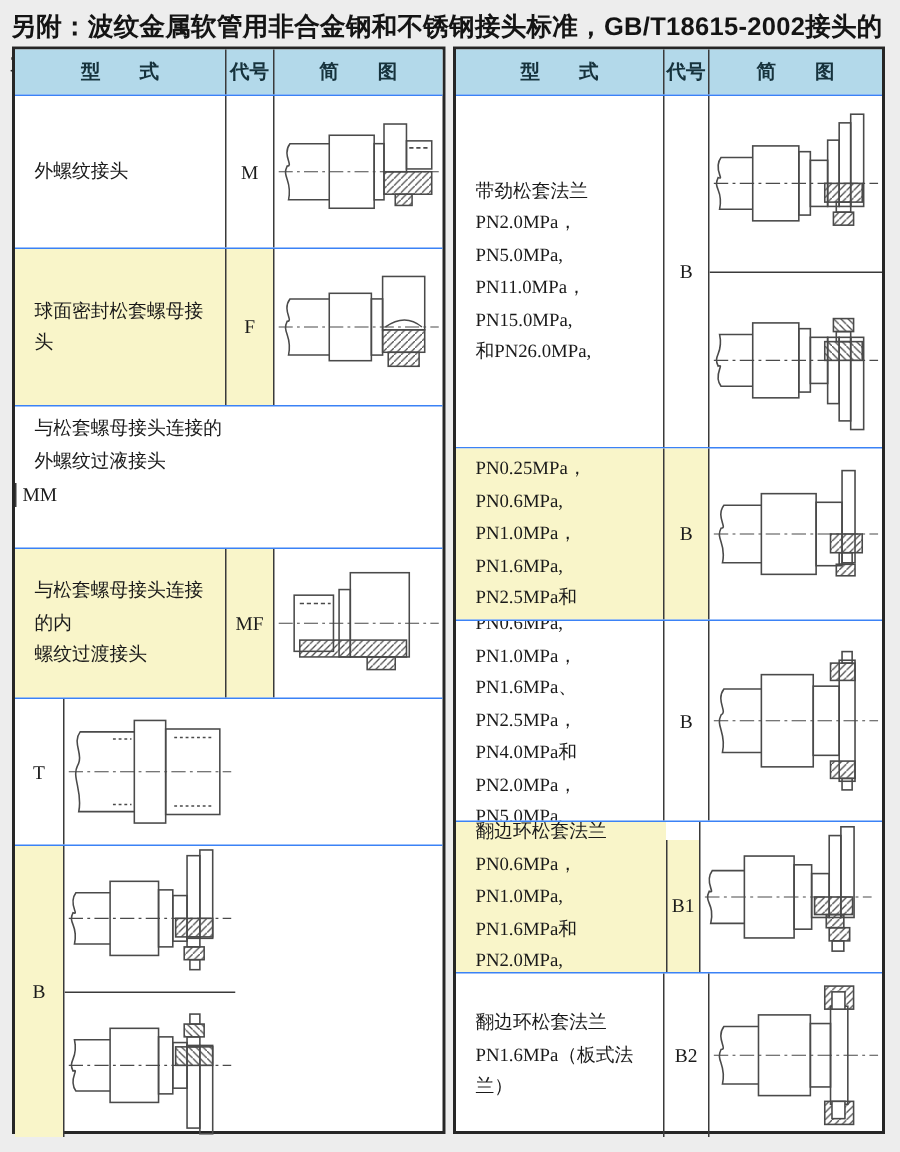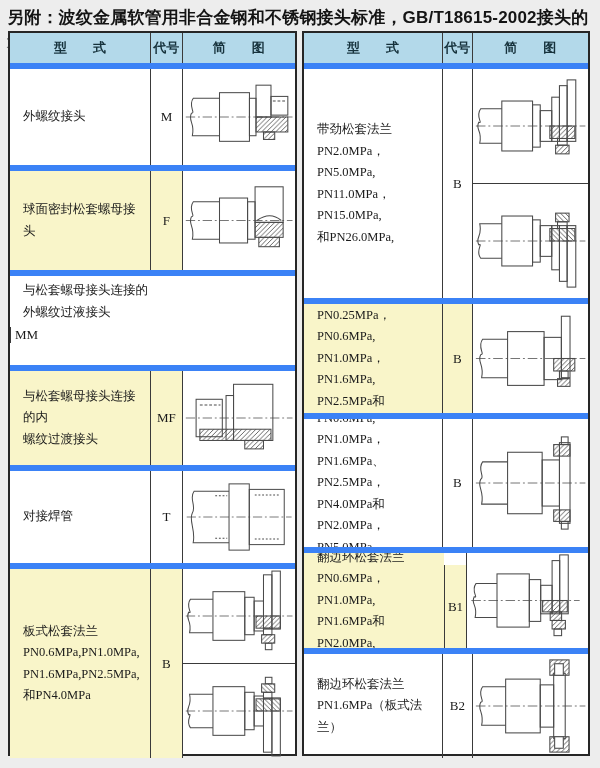--- a/index.html
+++ b/index.html
@@ -13,21 +13,21 @@
     font-family:Liberation Sans, sans-serif;
     font-weight:bold;font-size:17px;color:#141414;letter-spacing:0.2px;
   }
   .tbl{
     position:absolute;top:31px;background:#ffffff;
     border:2px solid #262626;box-sizing:border-box;
     display:flex;flex-direction:column;
   }
   #left-table{left:8px;width:289px;height:725px;}
   #right-table{left:302px;width:288px;height:725px;}
-  .trow{display:flex;flex:0 0 auto;box-sizing:border-box;border-top:6px solid #3b82f6;}
+  .trow{display:flex;flex:0 0 auto;box-sizing:border-box;border-top:1px solid #3b82f6;}
   .trow:first-child{border-top:none;}
   .tcell{box-sizing:border-box;border-left:1px solid #3a3a3a;overflow:hidden;
     display:flex;align-items:center;}
   .tcell:first-child{border-left:none;}
   .hdr .tcell{justify-content:center;font-size:13px;color:#16323c;font-weight:bold;}
   .type-cell{padding:4px 4px 4px 13px;}
   .type-text{font-size:12.5px;line-height:1.72;color:#1a1a1a;white-space:pre-line;}
   .code-cell{justify-content:center;}
   .code-text{font-size:13px;color:#1a1a1a;}
   .diag-cell{padding:0;}
@@ -168,23 +168,20 @@
                 <rect x="66" y="74" width="20" height="9" fill="url(#hatch3)" stroke="#4a4a4a" stroke-width="1.1"></rect>
                 <line x1="18" y1="36" x2="40" y2="36" stroke-dasharray="3 2" stroke="#4a4a4a" stroke-width="1.1"></line>
                 <line x1="3" y1="50" x2="117" y2="50" stroke-dasharray="10 3 2 3" stroke-width="0.8" stroke="#4a4a4a"></line>
               </g>
             </svg>
           </div>
         </div>
       </div>
     </div>
     <div class="trow" style="height: 98px;">
-      <div class="tcell type-cell" style="width: 142px;">
-        <div class="type-text">对接焊管</div>
-      </div>
       <div class="tcell code-cell" style="width: 32px;">
         <span class="code-text">T</span>
       </div>
       <div class="tcell diag-cell" style="width: 115px;">
         <div class="diag-stack">
           <div class="diag-sub">
             <svg viewBox="0 0 120 100" preserveAspectRatio="xMidYMid meet">
               <defs>
                 <pattern id="hatch4" width="5" height="5" patternUnits="userSpaceOnUse">
                   <path d="M0,5 L5,0" stroke="#4a4a4a" stroke-width="0.9"></path>
@@ -199,26 +196,20 @@
                 <line x1="77" y1="26" x2="105" y2="26" stroke-dasharray="2 2" stroke="#4a4a4a" stroke-width="1.1"></line>
                 <line x1="77" y1="74" x2="105" y2="74" stroke-dasharray="2 2" stroke="#4a4a4a" stroke-width="1.1"></line>
                 <line x1="3" y1="50" x2="117" y2="50" stroke-dasharray="10 3 2 3" stroke-width="0.8" stroke="#4a4a4a"></line>
               </g>
             </svg>
           </div>
         </div>
       </div>
     </div>
     <div class="trow" style="height: 195px;">
-      <div class="tcell type-cell" style="width: 142px; background: rgb(249, 245, 201);">
-        <div class="type-text">板式松套法兰
-PN0.6MPa,PN1.0MPa,
-PN1.6MPa,PN2.5MPa,
-和PN4.0MPa</div>
-      </div>
       <div class="tcell code-cell" style="width: 32px; background: rgb(249, 245, 201);">
         <span class="code-text">B</span>
       </div>
       <div class="tcell diag-cell" style="width: 115px;">
         <div class="diag-stack">
           <div class="diag-sub">
             <svg viewBox="0 0 120 100" preserveAspectRatio="xMidYMid meet">
               <defs>
                 <pattern id="hatch5" width="5" height="5" patternUnits="userSpaceOnUse">
                   <path d="M0,5 L5,0" stroke="#4a4a4a" stroke-width="0.9"></path>

